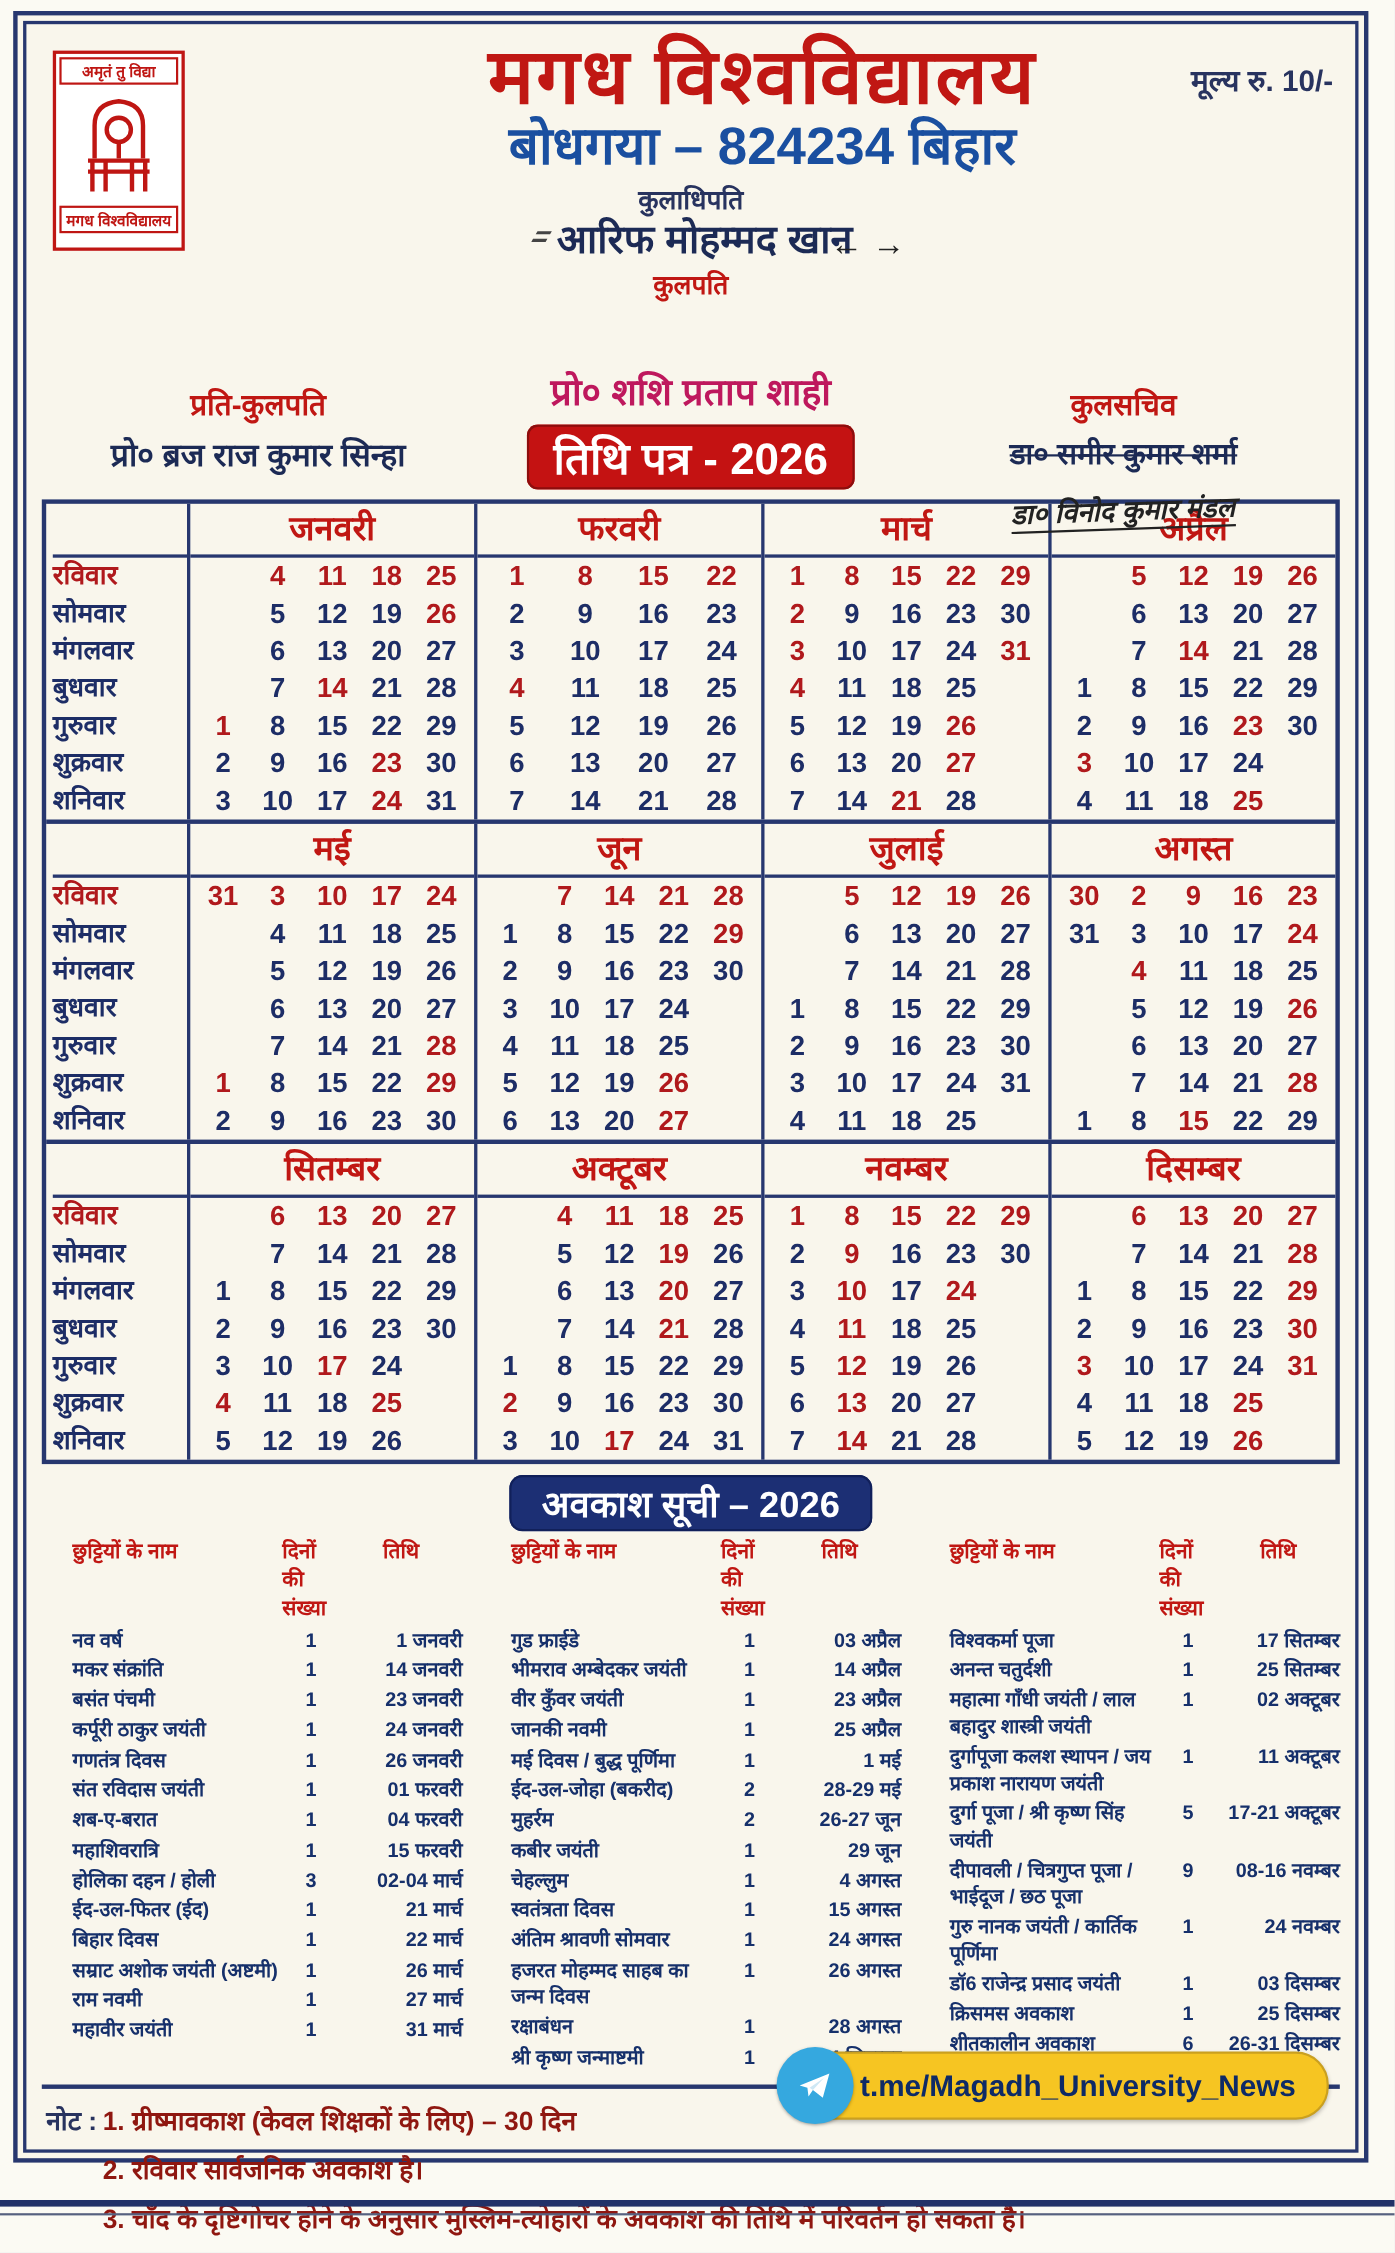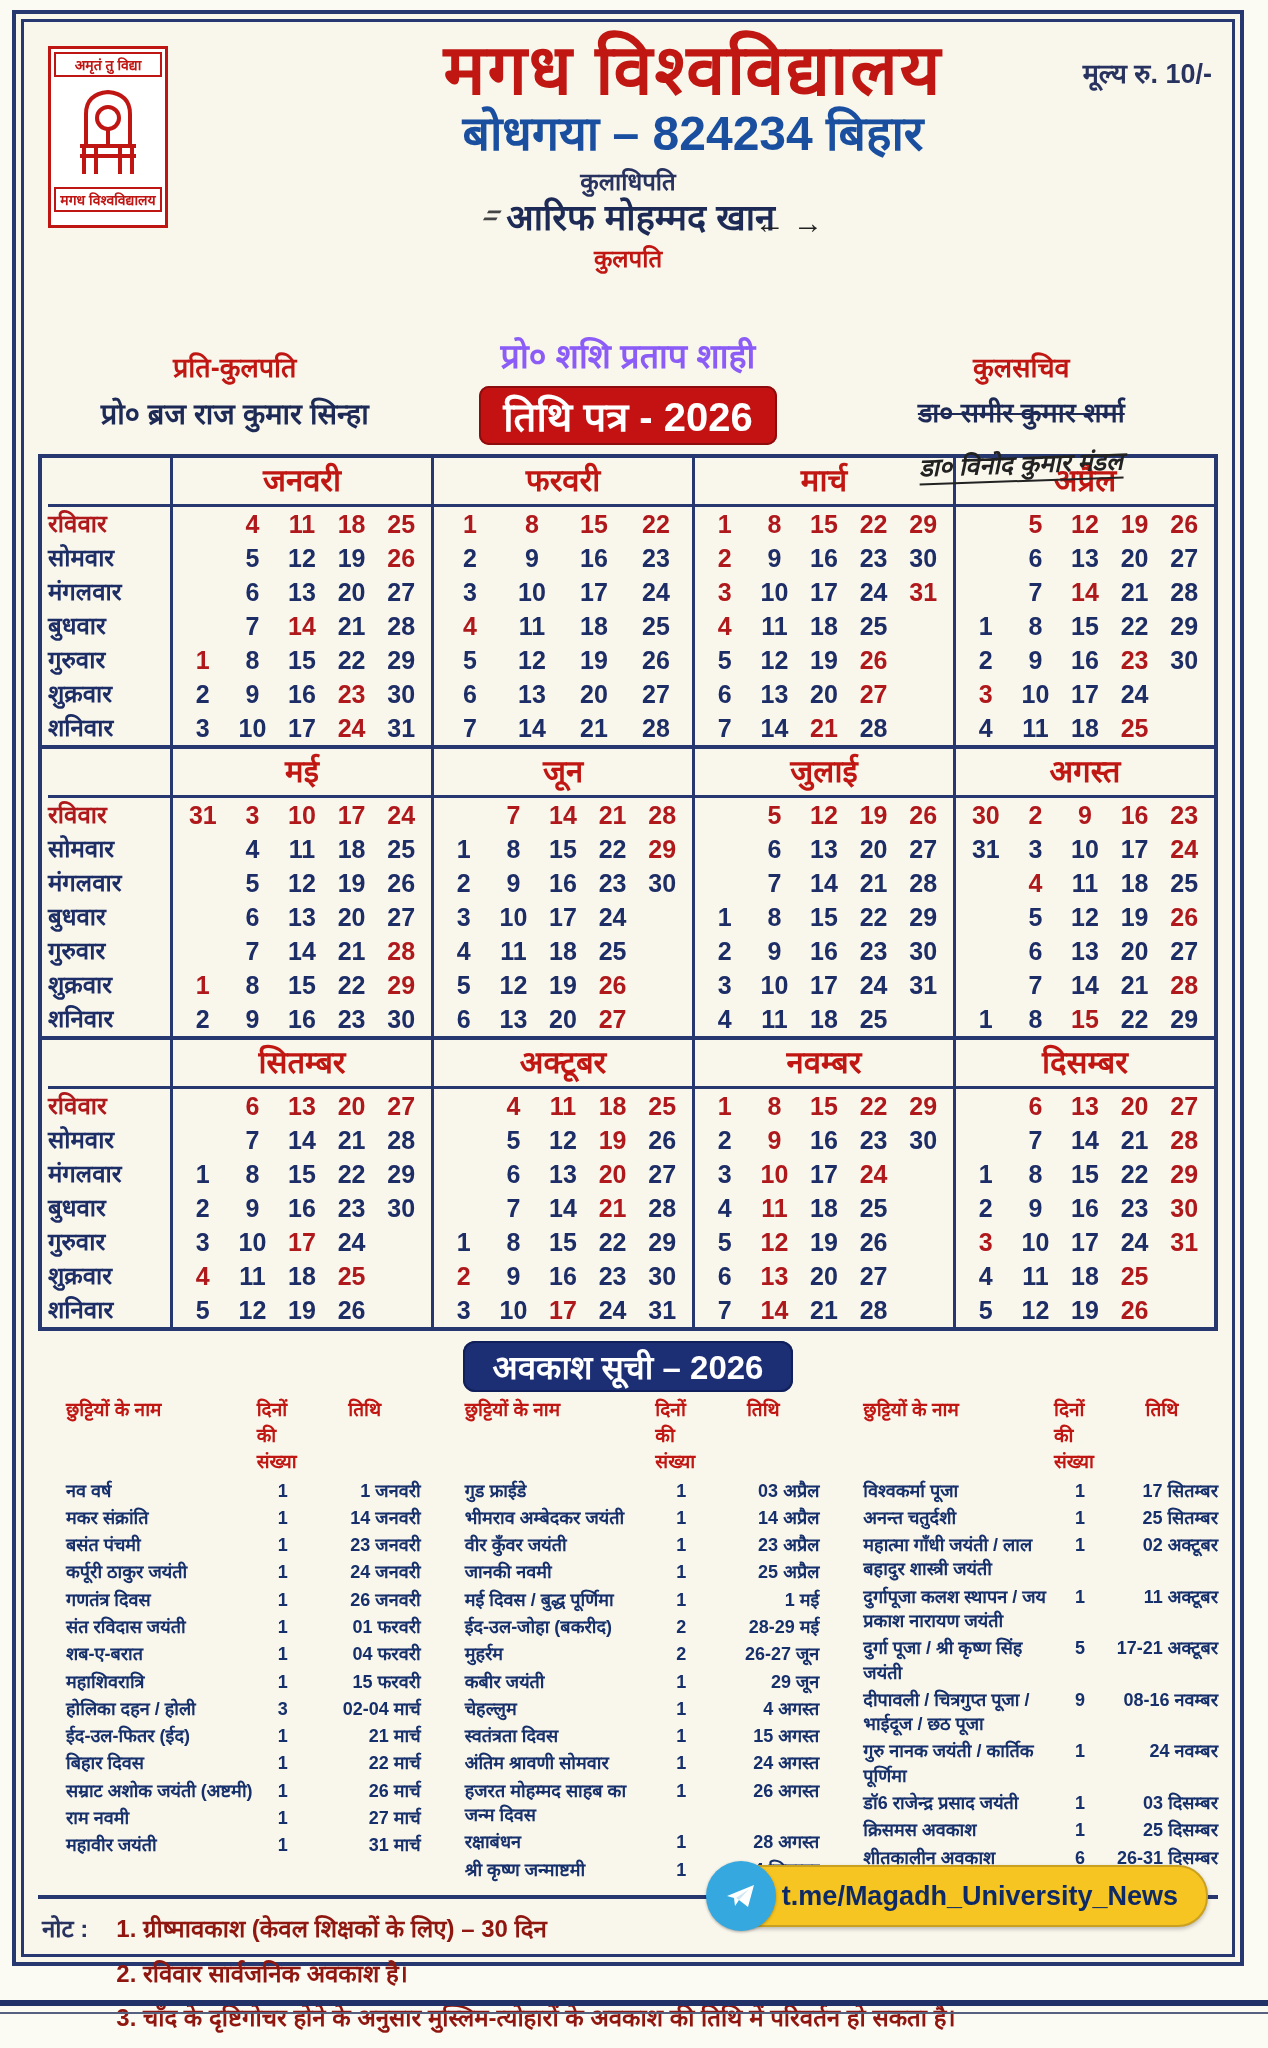--- a/index.html
+++ b/index.html
@@ -19,21 +19,21 @@
   .chl{ text-align:center;font-size:24px;font-weight:800;color:#28335f;margin-top:4px;}
   .chname{text-align:center;font-size:36px;font-weight:800;color:#1c2a55;line-height:1.15;}
   .chname .tick{display:inline-block;transform:skewX(-30deg) translateY(-6px);color:#444;font-size:26px;margin-right:10px;}
   .vclabel{text-align:center;font-size:24px;font-weight:800;color:#c01713;margin-top:2px;}
 
   
   .officials{display:flex;margin-top:2px;height:118px;}
   .off{flex:1;text-align:center;}
   .off .lbl{font-size:27px;font-weight:800;color:#c01713;margin-top:16px;}
   .off .nm{font-size:29px;font-weight:800;color:#1c2a55;margin-top:8px;}
-  .off-center .nm{font-size:34px;color:#8b5cf6;margin-top:0;}
+  .off-center .nm{font-size:34px;color:#be185d;margin-top:0;}
   .badge{display:inline-block;margin-top:8px;background:#c41212;color:#fff;font-size:40px;font-weight:800;border-radius:10px;padding:2px 24px;box-shadow:0 0 0 2px #8c0d0d inset;}
   .off .struck{font-size:27px;font-weight:800;color:#1c2a55;text-decoration:line-through;margin-top:8px;}
   .off .hand{font-size:25px;font-weight:700;color:#222;font-style:italic;transform:rotate(-2deg);border-bottom:2px solid #222;display:inline-block;margin-top:-2px;}
 
   
   .calendar{margin-top:4px;border:4px solid #27376f;}
   .group{display:flex;border-bottom:4px solid #27376f;}
   .group:last-child{border-bottom:none;}
   .daycol{width:128px;flex:0 0 auto;padding-left:6px;box-sizing:border-box;}
   .mh{height:46px;line-height:46px;border-bottom:3px solid #27376f;text-align:center;color:#c01713;font-weight:800;font-size:31px;}
@@ -53,21 +53,21 @@
   .hol-col{flex:1 1 0;margin-left:28px;}
   .hol-head{display:grid;grid-template-columns:1fr 52px 112px;color:#c01713;font-weight:800;font-size:19px;padding-bottom:3px;}
   .hol-head .c{text-align:left;}.hol-head .d{text-align:center;}
   .hol-row{display:grid;grid-template-columns:1fr 52px 112px;color:#16306b;font-weight:700;font-size:18px;line-height:1.35;padding:1.5px 0;}
   .hol-row .days{text-align:center;}
   .hol-row .date{text-align:right;white-space:nowrap;}
 
   
   .notes{position:relative;margin-top:12px;border-top:4px solid #27376f;padding:14px 4px 0 4px;}
   .note-line{display:flex;font-size:24px;font-weight:700;color:#8f1710;line-height:1.35;margin-bottom:12px;}
-  .note-label{color:#28335f;font-weight:800;margin-right:28px;white-space:nowrap;}
+  .note-label{color:#28335f;font-weight:800;margin-right:5px;white-space:nowrap;}
   .note-items{flex:1;}
   .note-item{margin-bottom:12px;color:#8f1710;}
   .tg{position:absolute;right:10px;top:-34px;background:#f6c522;border:2px solid #caa020;border-radius:30px;height:58px;display:flex;align-items:center;padding:0 28px 0 70px;box-shadow:0 2px 4px rgba(0,0,0,.25);}
   .tg .handle{font-size:27px;font-weight:800;color:#0e2a66;}
   .tg .plane{position:absolute;left:-6px;top:-6px;width:70px;height:70px;border-radius:50%;background:#35a8df;display:flex;align-items:center;justify-content:center;box-shadow:0 1px 3px rgba(0,0,0,.3);}
   .bottom-line{position:absolute;left:0;right:0;bottom:42px;height:6px;background:#223268;}
   .bottom-line2{position:absolute;left:0;right:0;bottom:34px;height:2px;background:#56617f;}
 </style>
 </head>
 <body>

